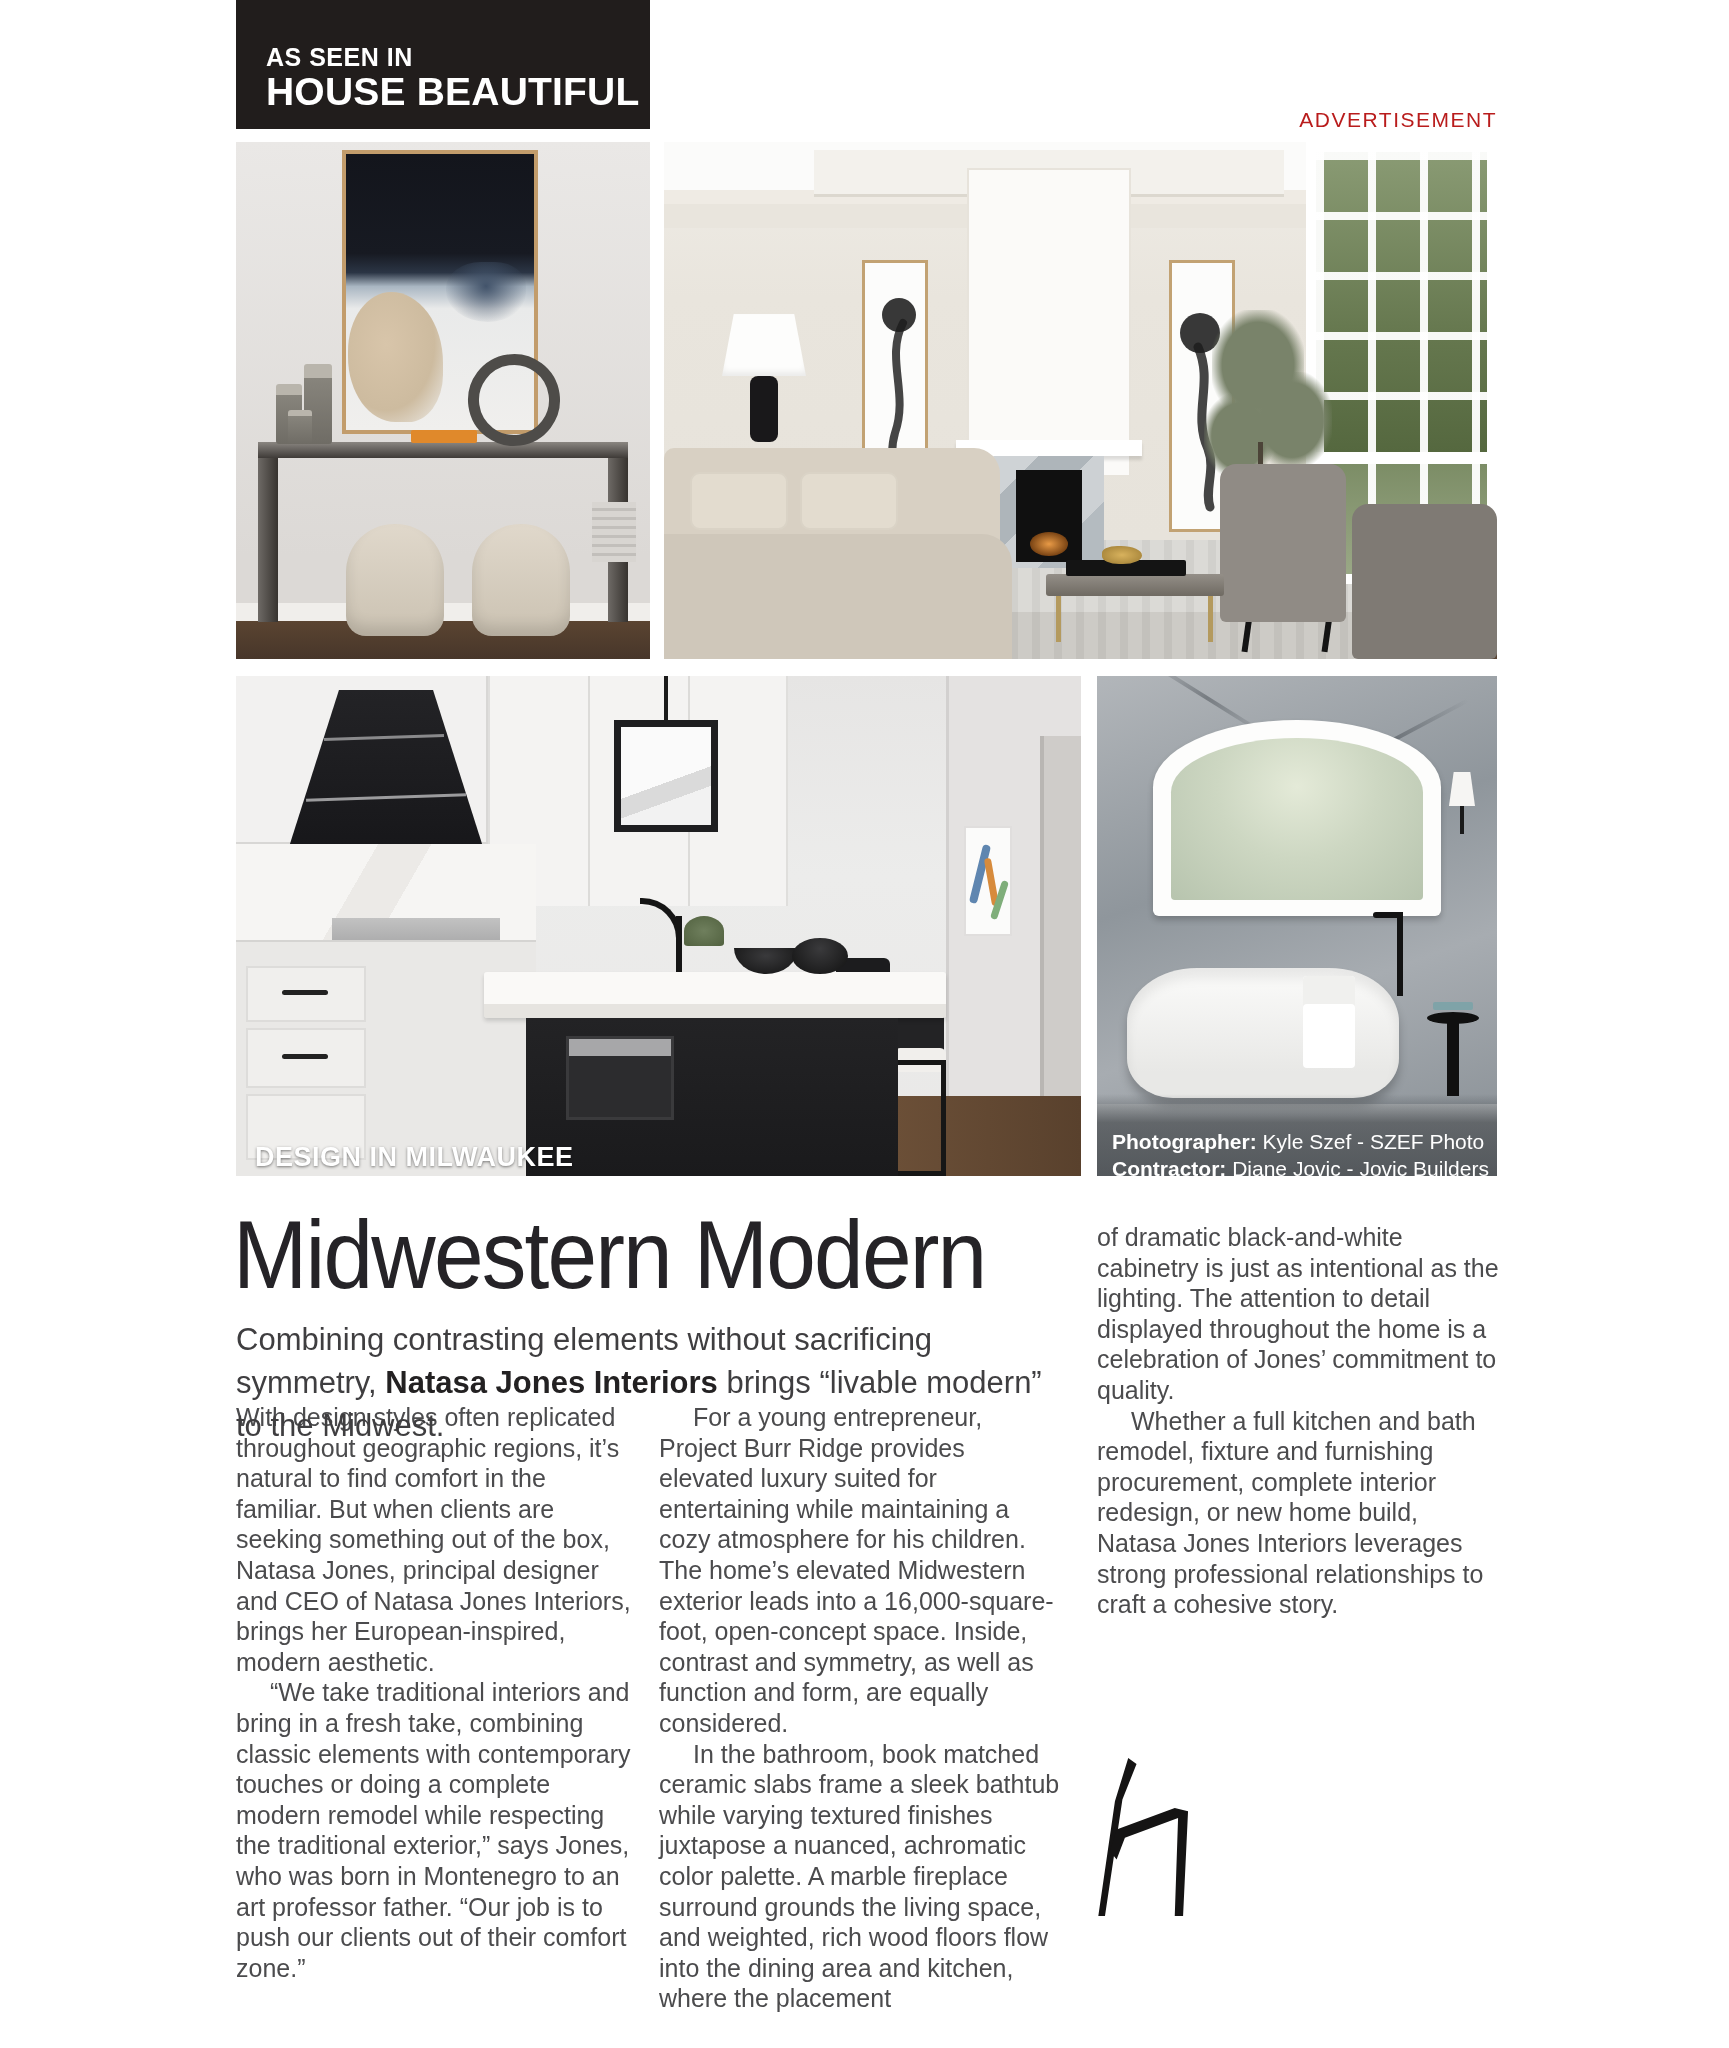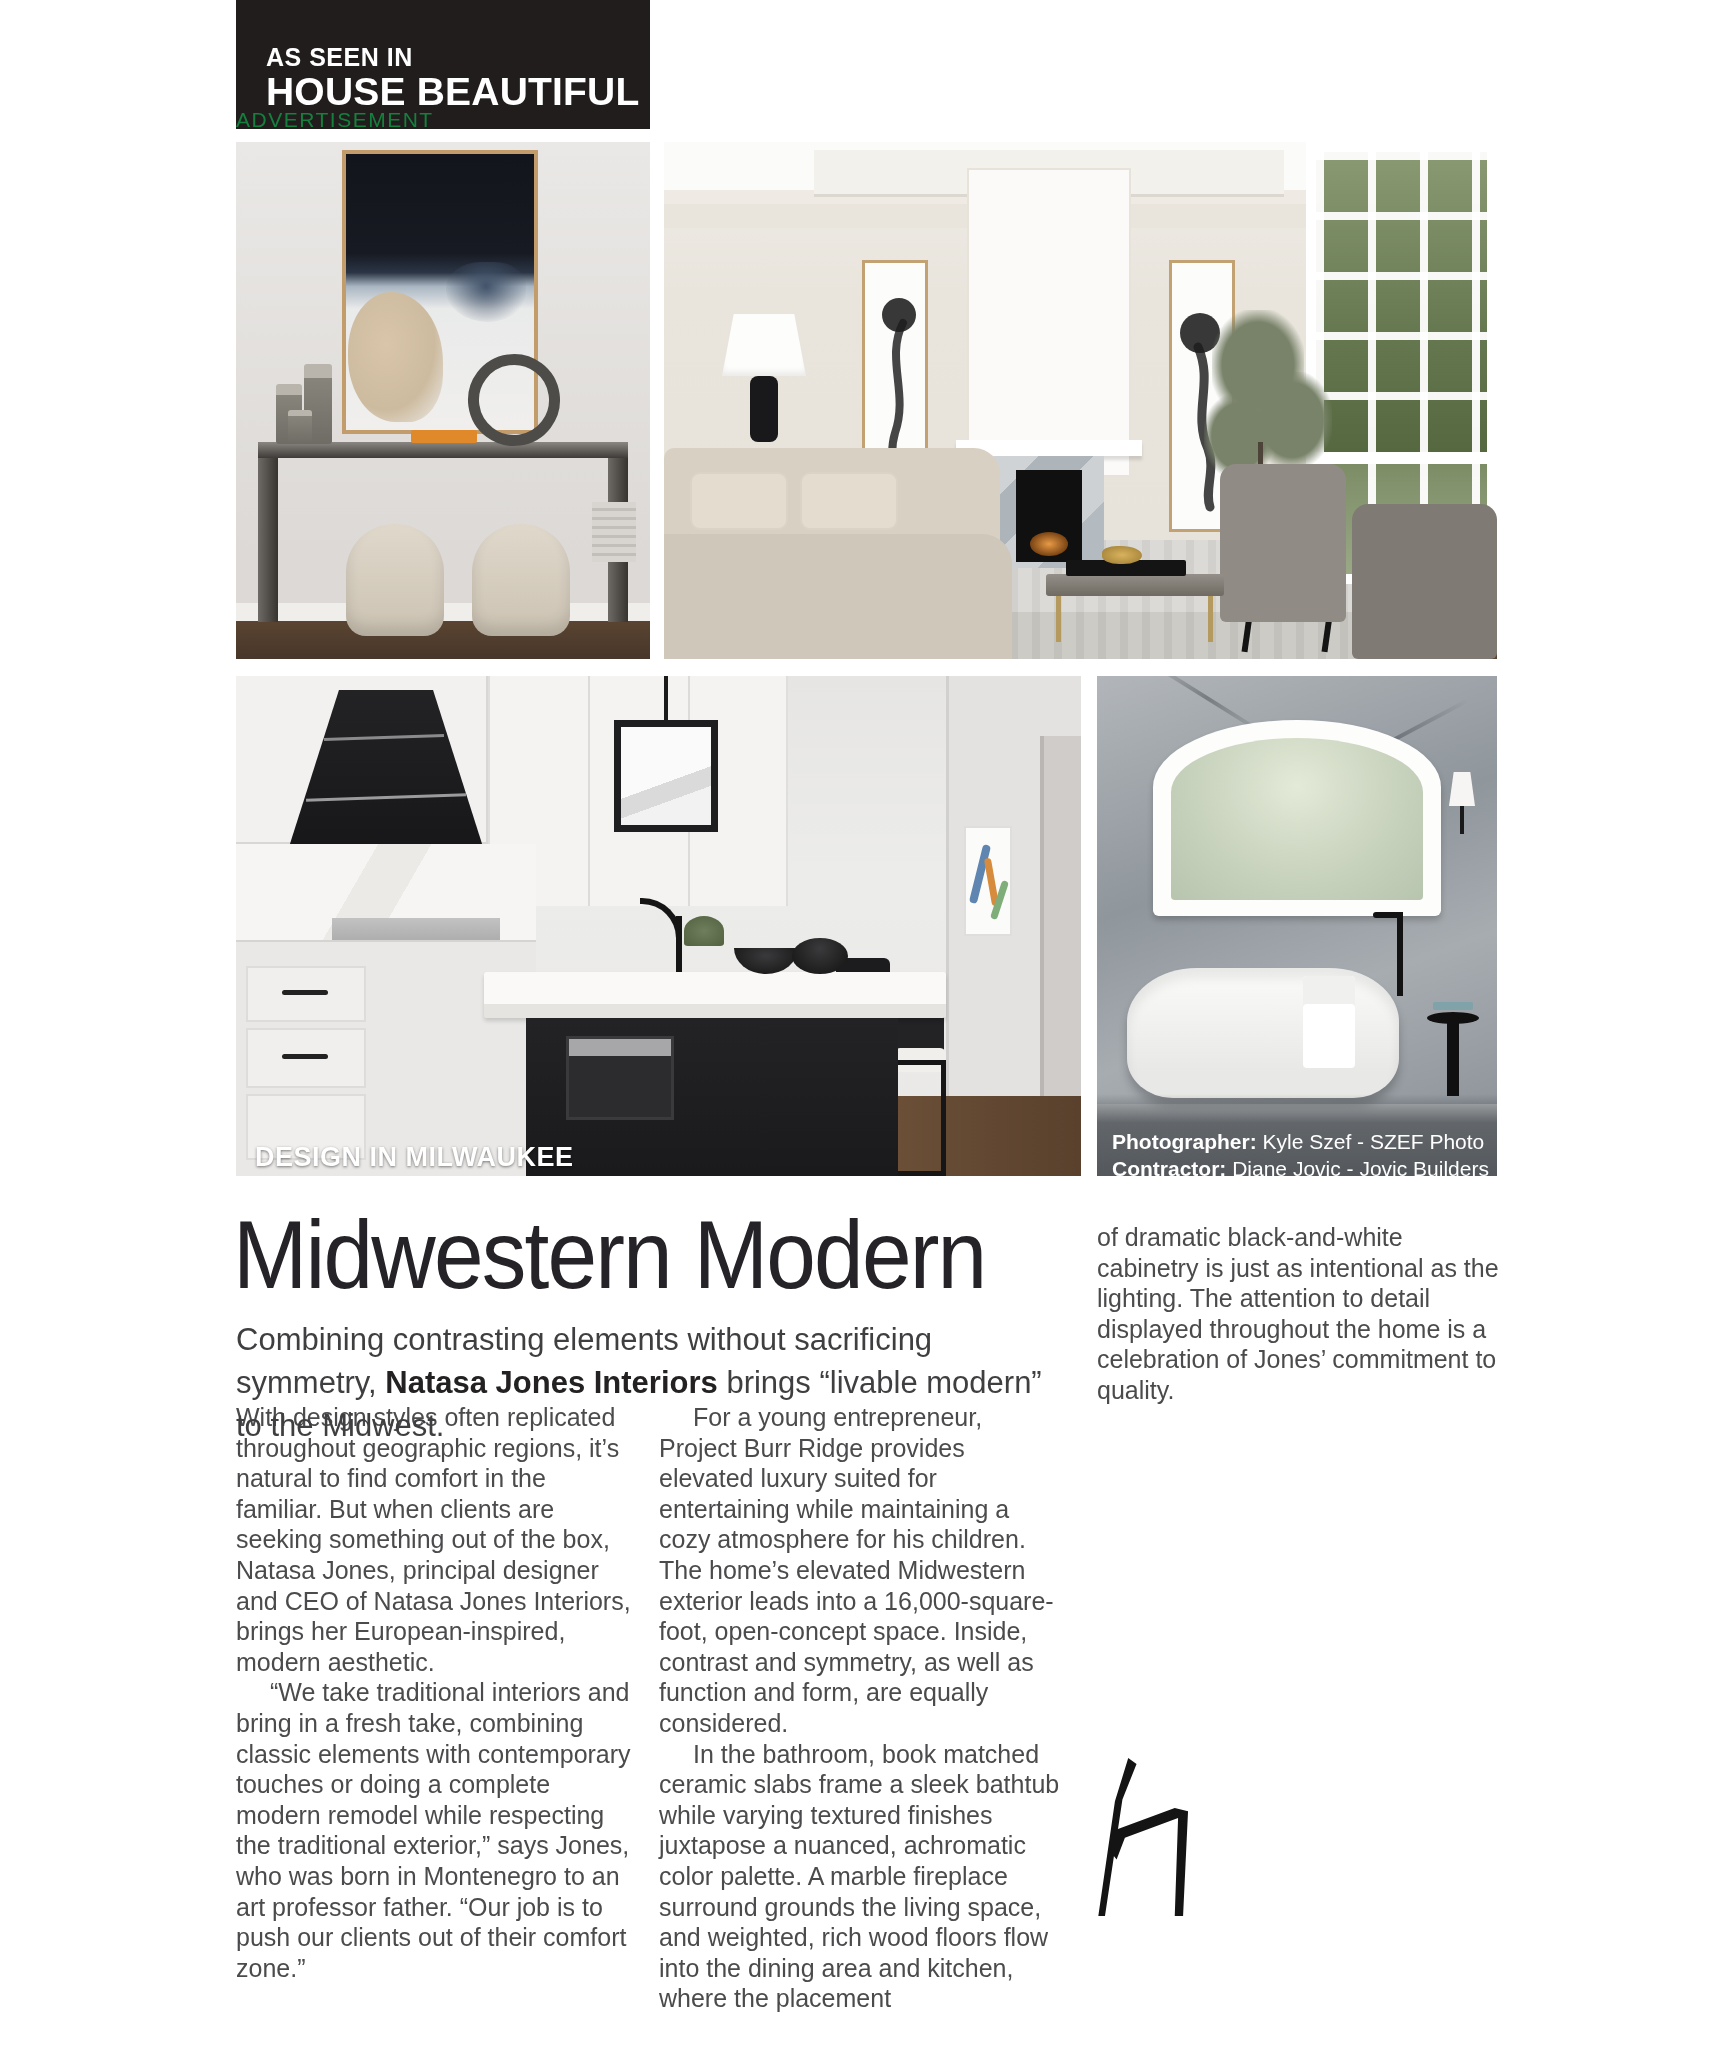--- a/index.html
+++ b/index.html
@@ -5,21 +5,21 @@
   html,body{margin:0;padding:0;background:#ffffff;}
   .page{position:relative;width:1729px;height:2048px;background:#fff;overflow:hidden;
         font-family:"Liberation Sans", sans-serif;color:#4b4b4d;}
   .abs{position:absolute;}
 
   
   .badge{left:236px;top:0;width:414px;height:129px;background:#211d1c;color:#fff;
          display:flex;flex-direction:column;justify-content:flex-end;padding:0 0 16px 30px;box-sizing:border-box;}
   .badge .l1{font-size:25px;font-weight:bold;letter-spacing:.5px;line-height:27px;}
   .badge .l2{font-size:39px;font-weight:bold;letter-spacing:.2px;line-height:42px;}
-  .adlabel{left:236px;top:108px;width:1261px;text-align:left;font-size:21px;letter-spacing:1.5px;color:#15803d;}
+  .adlabel{left:236px;top:108px;width:1261px;text-align:right;font-size:21px;letter-spacing:1.5px;color:#b91c1c;}
 
   
   .photo{overflow:hidden;background:#ddd;}
   
   .ph1{left:236px;top:142px;width:414px;height:517px;background:linear-gradient(180deg,#eae8e6,#dcd9d6 80%);}
   .ph1 .floor{left:0;top:479px;width:414px;height:38px;background:linear-gradient(180deg,#5a4431,#47362a);}
   .ph1 .baseboard{left:0;top:461px;width:414px;height:18px;background:#f0eeeb;}
   .ph1 .painting{left:106px;top:8px;width:196px;height:284px;border:4px solid #c29c6b;box-sizing:border-box;
     background:linear-gradient(180deg,#13151c 0%,#171a22 36%,#2b3545 43%,#a9b6c2 48%,#e9eaea 56%,#f0efed 100%);}
   .ph1 .blob-beige{left:112px;top:150px;width:95px;height:130px;border-radius:50% 60% 40% 55%;
@@ -345,20 +345,21 @@
 
   <div class="abs subhead">
     <span>Combining contrasting elements without sacrificing symmetry, </span><b>Natasa Jones Interiors</b><span> brings “livable modern” to the Midwest.</span>
   </div>
   <div class="abs bodycol col2">
     <p class="indent">For a young entrepreneur, Project Burr Ridge provides elevated luxury suited for entertaining while maintaining a cozy atmosphere for his children. The home’s elevated Midwestern exterior leads into a 16,000-square-foot, open-concept space. Inside, contrast and symmetry, as well as function and form, are equally considered.</p>
     <p class="indent">In the bathroom, book matched ceramic slabs frame a sleek bathtub while varying textured finishes juxtapose a nuanced, achromatic color palette. A marble fireplace surround grounds the living space, and weighted, rich wood floors flow into the dining area and kitchen, where the placement</p>
   </div>
   <div class="abs bodycol col3">
     <p>of dramatic black-and-white cabinetry is just as intentional as the lighting. The attention to detail displayed throughout the home is a celebration of Jones’ commitment to quality.</p>
+    <p class="indent">Whether a full kitchen and bath remodel, fixture and furnishing procurement, complete interior redesign, or new home build, Natasa Jones Interiors leverages strong professional relationships to craft a cohesive story.</p>
   </div>
 
 
   <div class="abs logo">
     <svg width="108" height="158" viewBox="0 0 130 190">
       <polygon points="40,0 50,7 33,50 12,190 4,190 24,52" fill="#151414"></polygon>
       <polygon points="18,112 26,86 96,60 112,64 106,190 96,190 100,72 36,96 26,122" fill="#151414"></polygon>
     </svg>
   </div>
 

